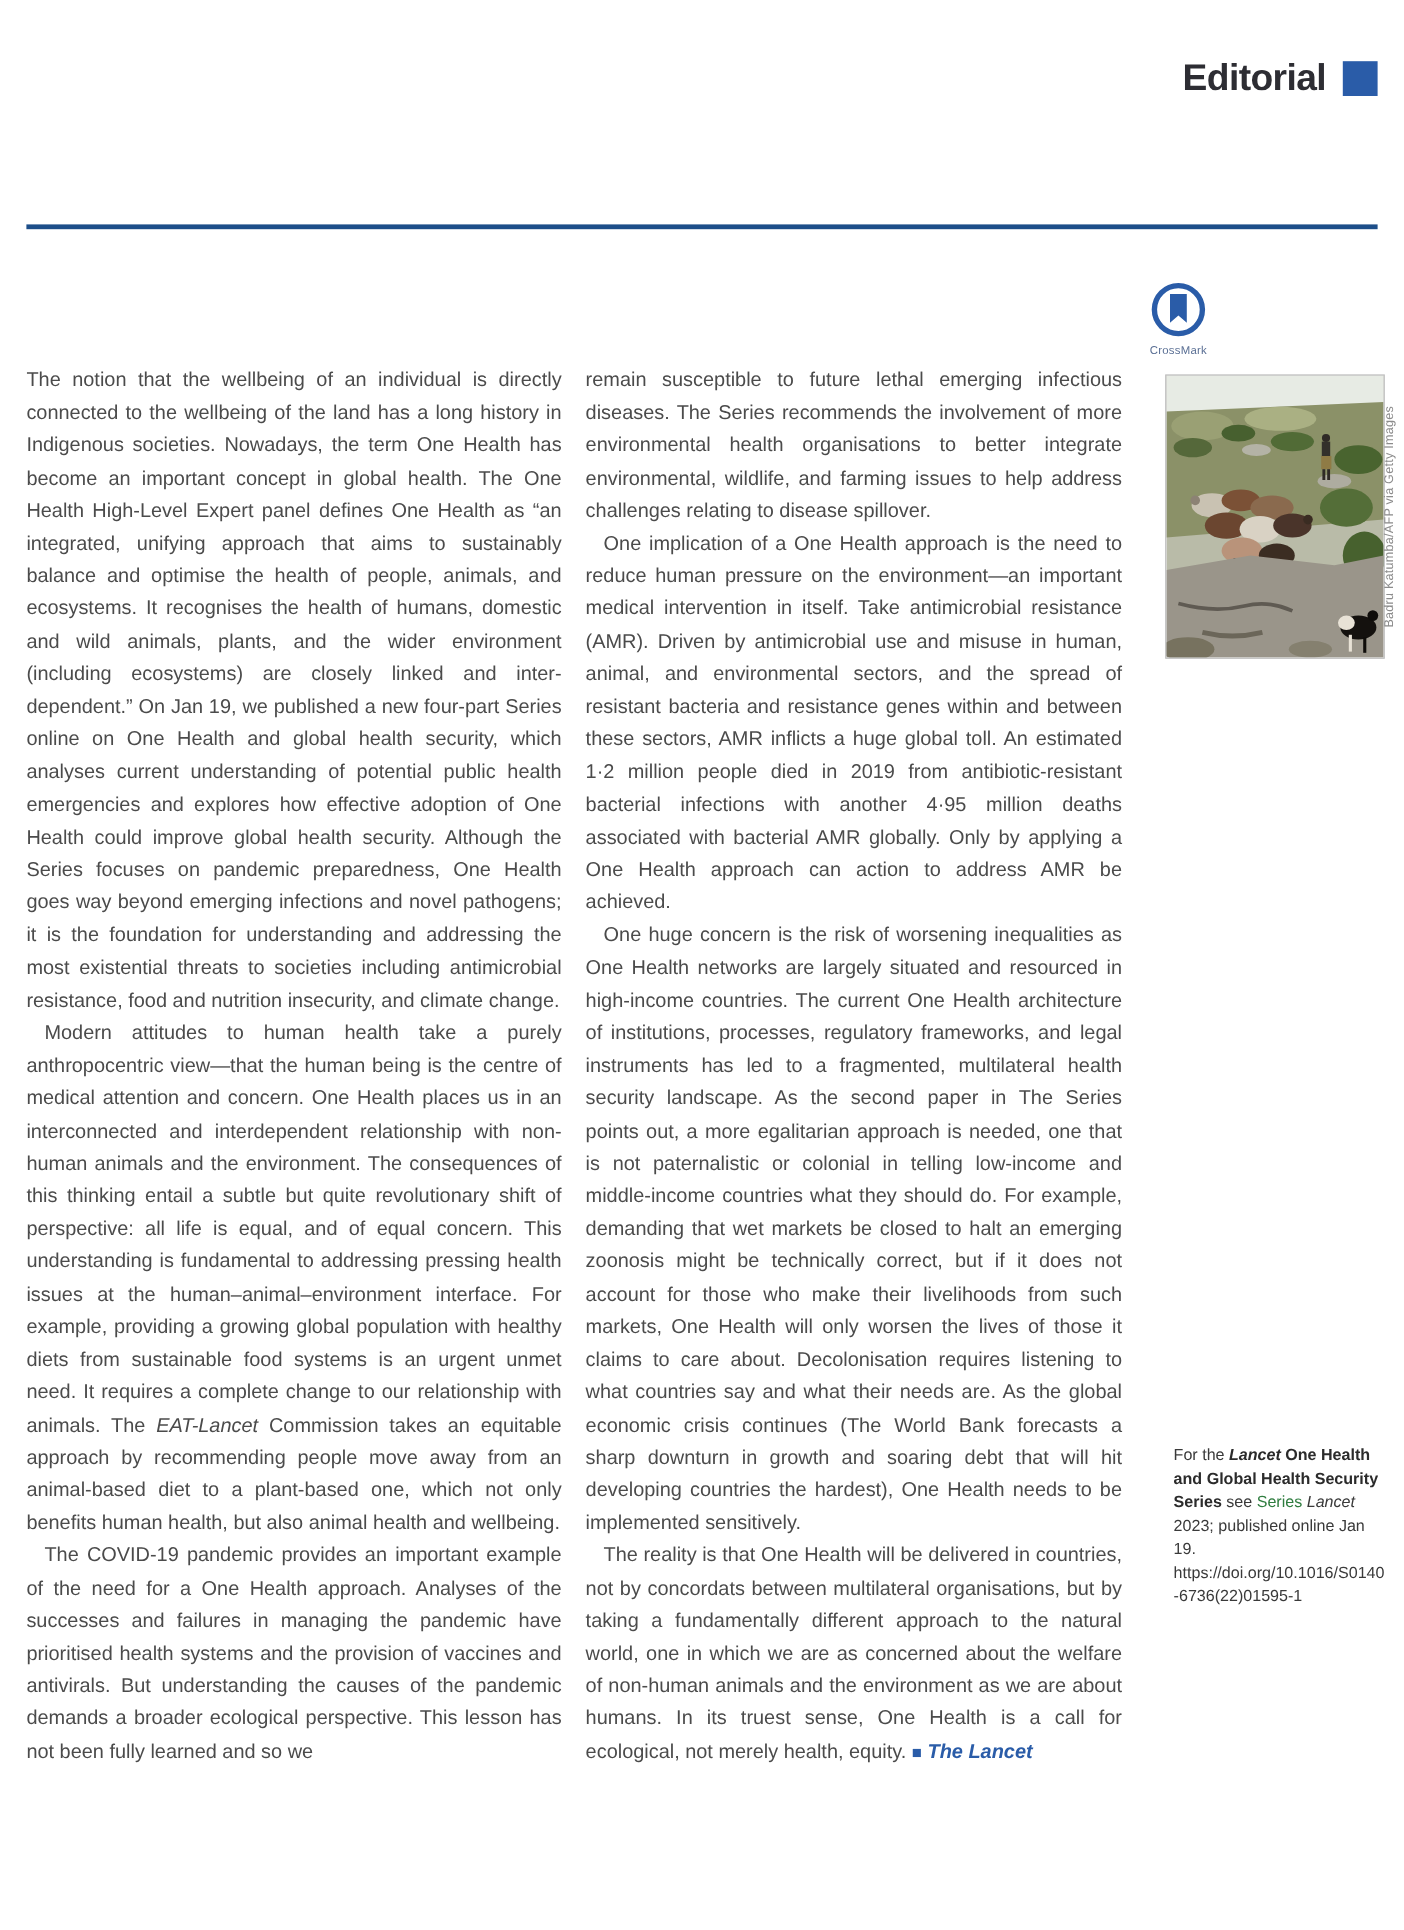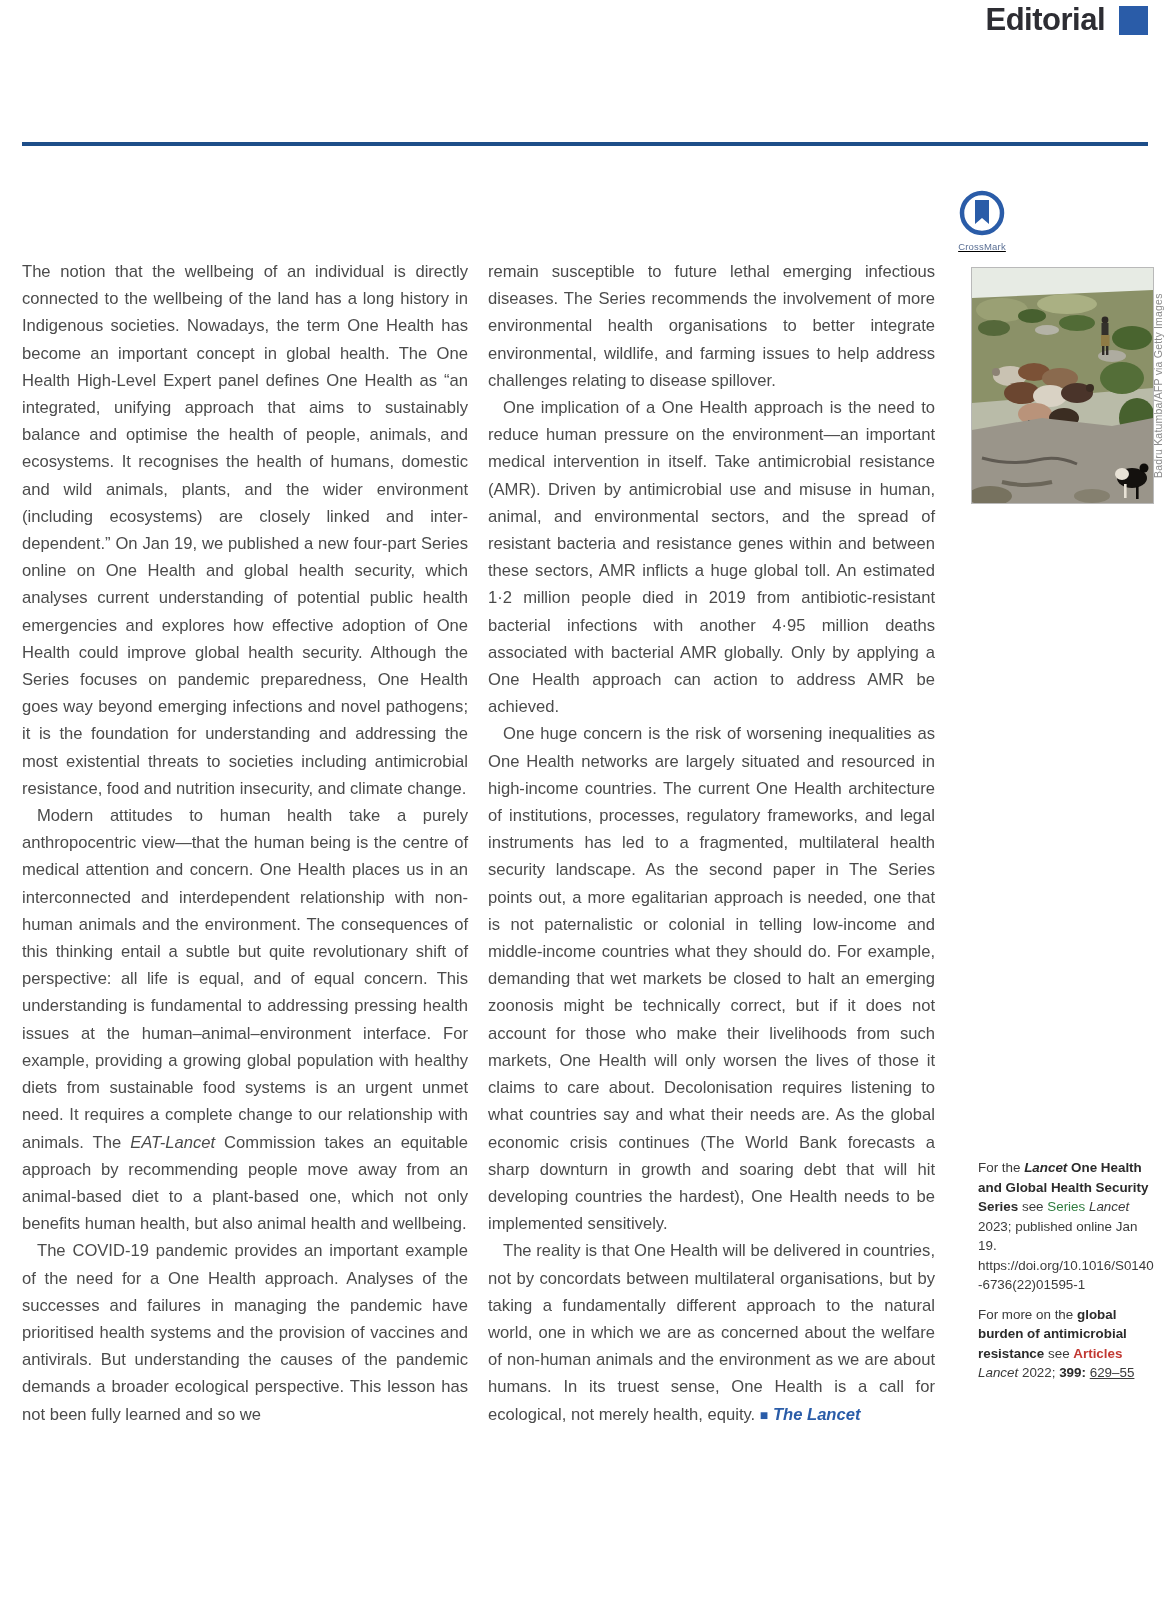--- a/index.html
+++ b/index.html
@@ -1,28 +1,28 @@
 <!DOCTYPE html>
 <html><head>
 <meta charset="utf-8">
 <style>
   html,body{margin:0;padding:0;background:#fff;}
   .page{position:relative;width:1170px;height:1466px;background:#ffffff;
-        font-family:"Liberation Sans",sans-serif;overflow:hidden;}
+        font-family:"Liberation Sans",sans-serif;overflow:hidden;margin-top:45px;}
 
   
   .editorial-row{position:absolute;top:2px;right:22px;display:flex;align-items:center;gap:14px;}
   .editorial-label{font-size:31px;font-weight:bold;color:#2d2d33;letter-spacing:-0.5px;}
   .editorial-square{width:29px;height:29px;background:#2a5ca8;}
   .rule{position:absolute;top:142px;left:22px;right:22px;height:4px;background:#1d4e89;}
 
   
   .title{position:absolute;top:188px;left:22px;margin:0;font-size:30px;font-weight:bold;
          color:#2c2c2c;letter-spacing:-0.3px;}
-  .crossmark{position:absolute;top:190px;left:952px;width:60px;text-align:center;cursor:pointer;text-decoration:underline;}
+  .crossmark{position:absolute;top:190px;left:952px;width:60px;text-align:center;cursor:pointer;}
   .crossmark-text{display:block;font-size:9.5px;color:#5a6f94;margin-top:1px;letter-spacing:0.2px;}
 
   
   .col{position:absolute;top:258px;font-size:16.6px;line-height:27.2px;color:#4b4b4b;
        text-align:justify;}
   .col-left{left:22px;width:446px;}
   .col-right{left:488px;width:447px;}
   .para{margin:0;}
   .para:not(:first-child){text-indent:15px;}
   .i{font-style:italic;}
@@ -138,19 +138,18 @@
       <ellipse cx="150" cy="206" rx="7" ry="6" fill="#e8e2d6"></ellipse>
       <circle cx="172" cy="200" r="4.5" fill="#0f0d0a"></circle>
       <rect x="152" y="216" width="2.6" height="14" fill="#e8e2d6"></rect>
       <rect x="164" y="218" width="2.6" height="13" fill="#0f0d0a"></rect>
     </svg>
   </figure>
   <div class="photo-credit">Badru Katumba/AFP via Getty Images</div>
 
   <aside class="notes">
     <p class="note"><span>For the </span><span class="bi">Lancet</span><span class="b"> One Health and Global Health Security Series</span><span> see </span><span class="green">Series</span><span> </span><span class="i">Lancet</span><span> 2023; published online Jan 19. https://doi.org/10.1016/S0140-6736(22)01595-1</span></p>
-    <p class="note"><span>For more on the </span><span class="b">global burden of antimicrobial resistance</span><span> see </span><span class="red">Articles</span><span> </span><span class="i">Lancet</span><span> 2022; </span><span class="b">399:</span><span> </span><span class="u">629–55</span></p>
   </aside>
 
   <div class="footer-left"><span>www.ecosystems.com</span><span>   </span><span class="b">Vol 401</span><span>   </span><span class="b">December 21, 2023</span></div>
   <div class="footer-page">169</div>
 
 </div>
 
 </body></html>

